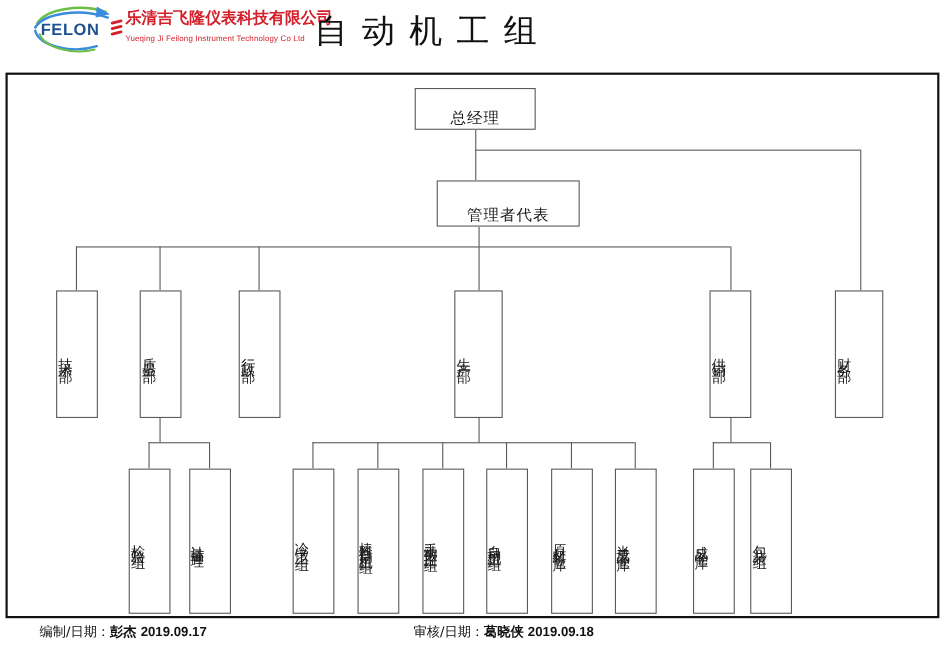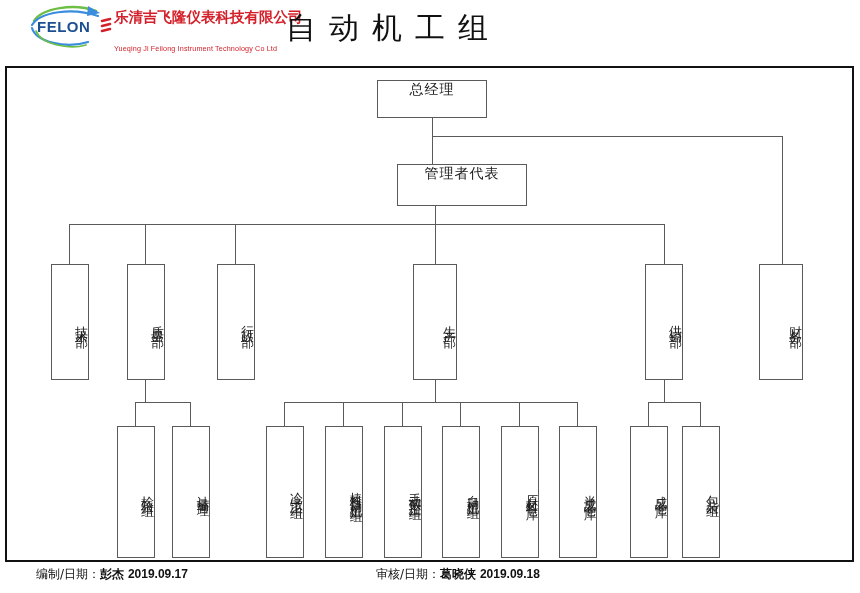--- a/index.html
+++ b/index.html
@@ -17,41 +17,41 @@
 
   #company-names{position:absolute;left:114px;top:9px;width:170px;}
   #company-cn{
     font-family:"DejaVu Sans",sans-serif;
     font-size:14.5px;font-weight:bold;color:#d4202a;
     letter-spacing:0px;line-height:17px;white-space:nowrap;
   }
   #company-en{
     font-family:"Liberation Sans",sans-serif;
     font-size:7.2px;color:#d4202a;letter-spacing:.15px;
-    line-height:10px;white-space:nowrap;margin-top:18px;
+    line-height:10px;white-space:nowrap;margin-top:4px;
   }
 
   #doc-title{
     position:absolute;left:286px;top:8px;
     font-family:"DejaVu Serif","Liberation Serif",serif;
     font-size:30px;color:#111;letter-spacing:13px;
     white-space:nowrap;
   }
 
   
   #chart-frame{
     position:absolute;left:5px;top:66px;width:849px;height:496px;
     border:2px solid #111;box-sizing:border-box;background:#fff;
   }
 
   
   .node{
     position:absolute;box-sizing:border-box;
     border:1px solid #5a5a5a;background:#fff;
-    display:flex;align-items:flex-start;justify-content:center;
+    display:flex;align-items:flex-end;justify-content:center;
     font-family:"DejaVu Serif","Liberation Serif",serif;
     color:#1a1a1a;z-index:3;
   }
   .node.horiz{font-size:14px;letter-spacing:1px;}
   .node.vert{
     writing-mode:vertical-rl;text-orientation:upright;
     font-size:13px;letter-spacing:5px;line-height:1;
   }
   .node.vert.tight{letter-spacing:3px;font-size:12.5px;}
 

